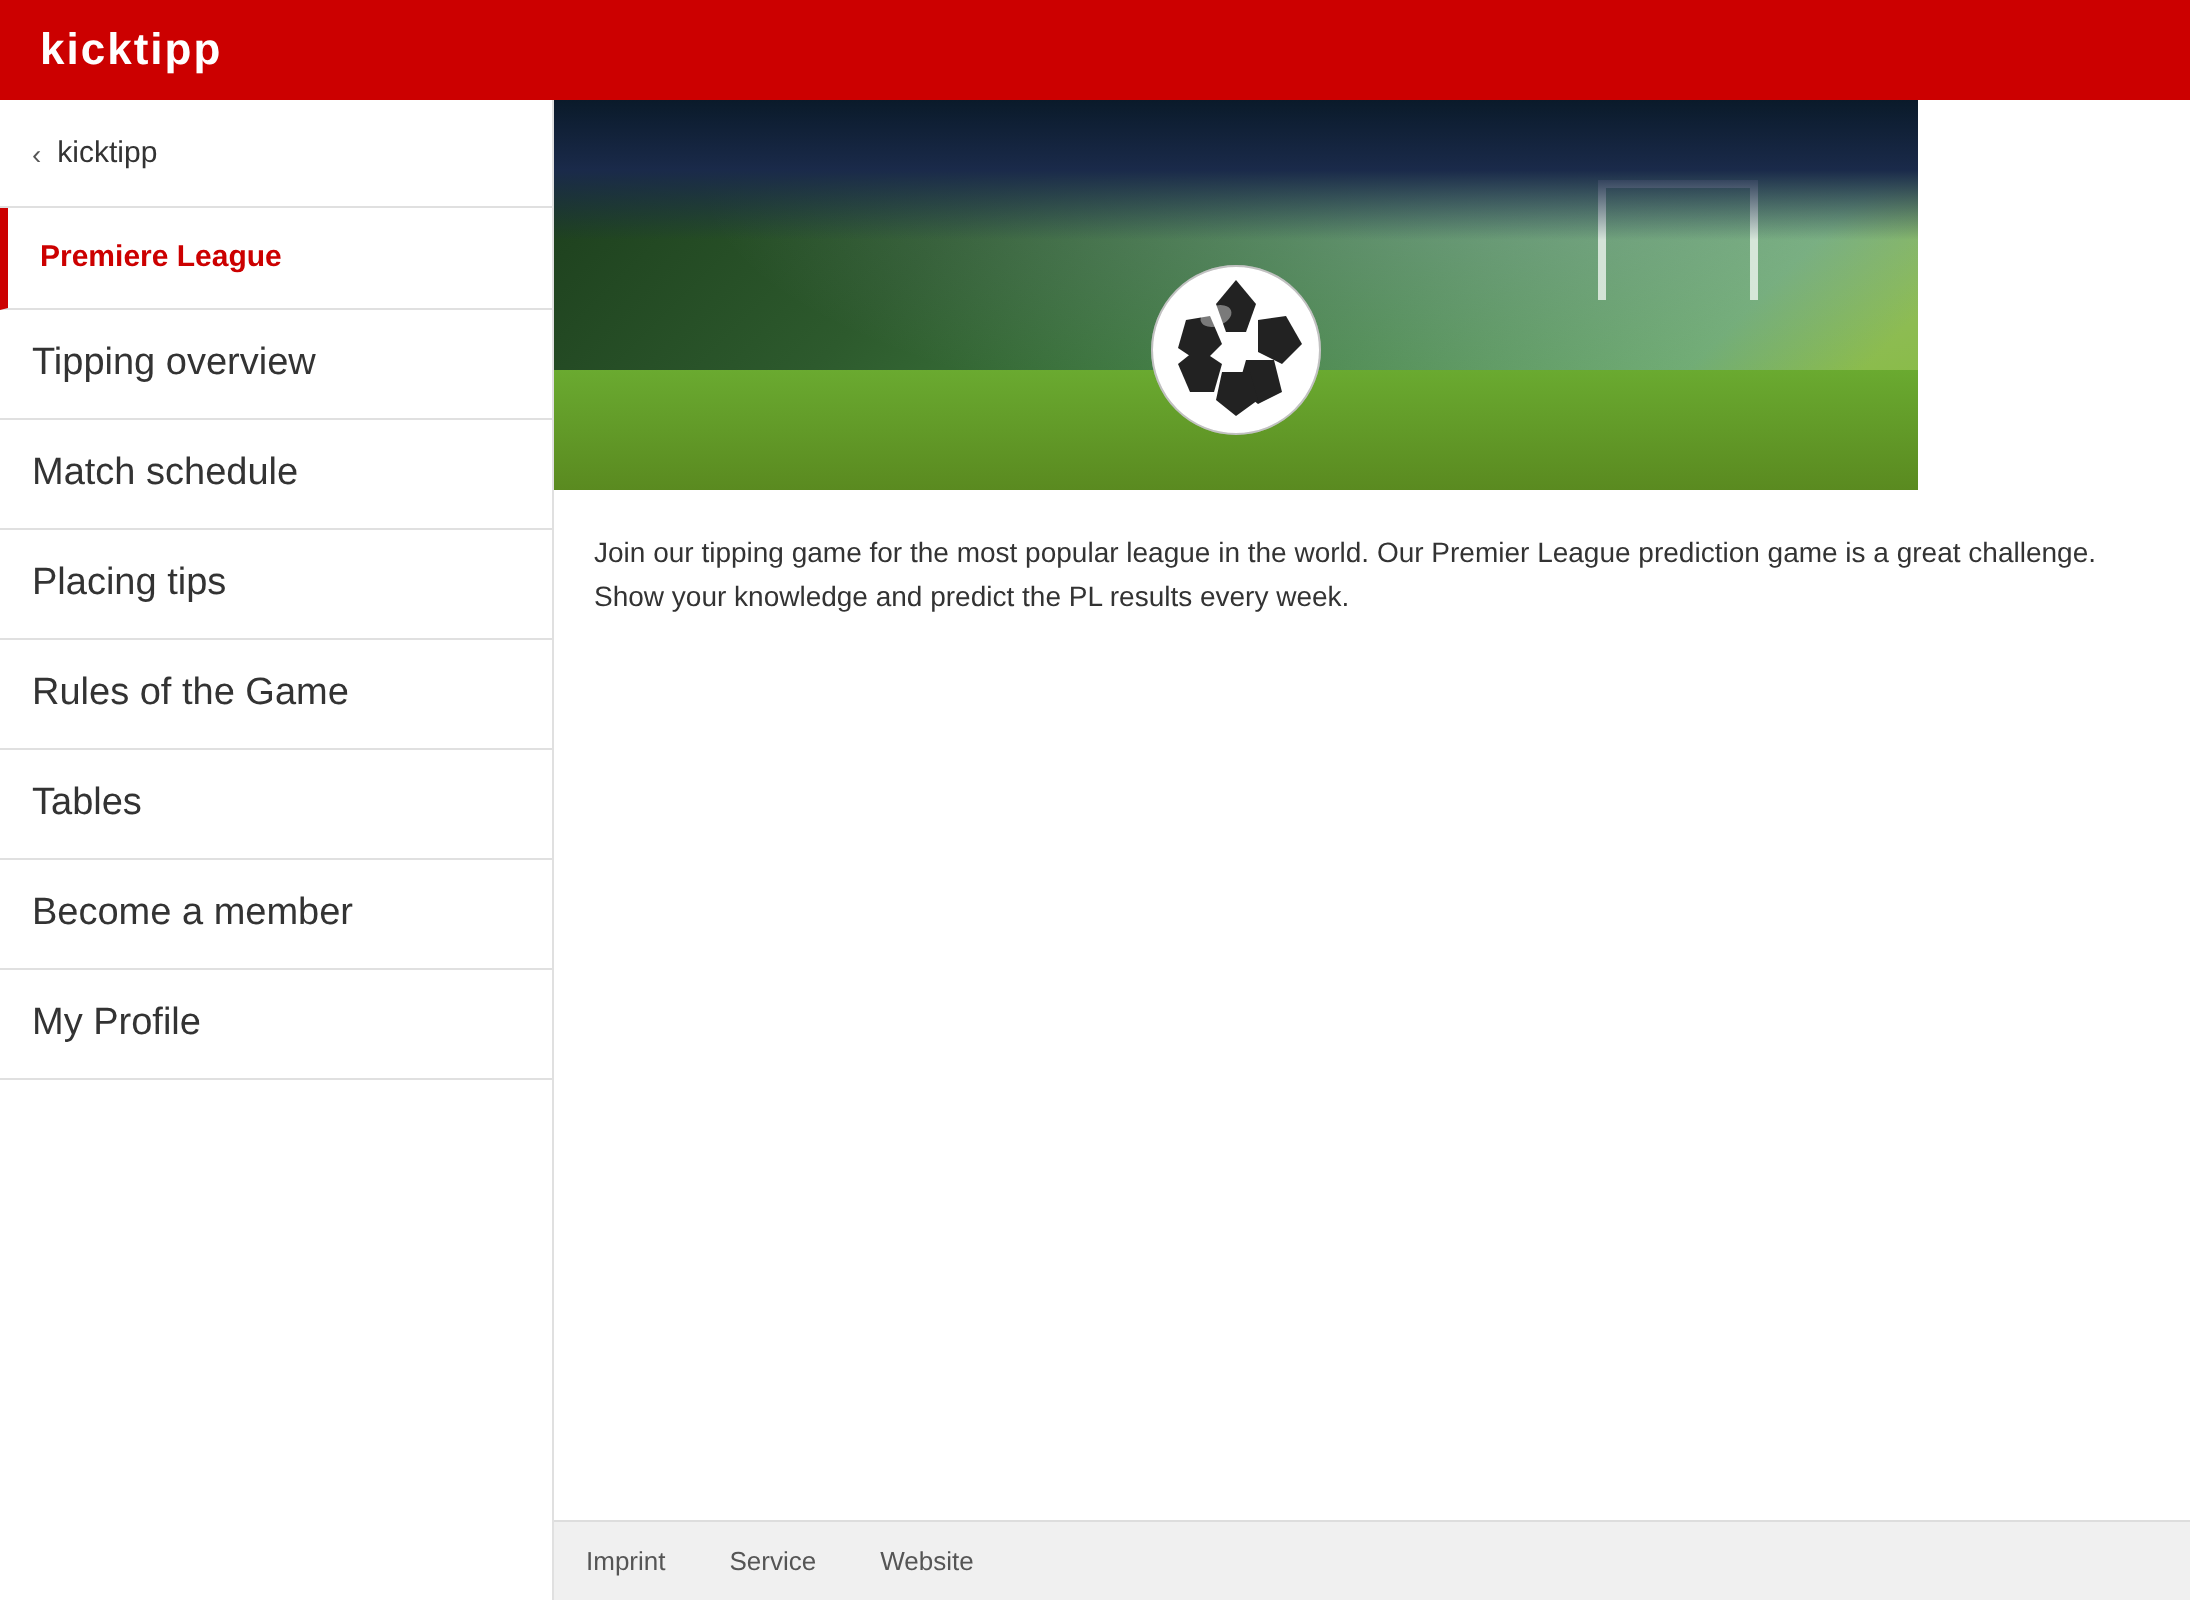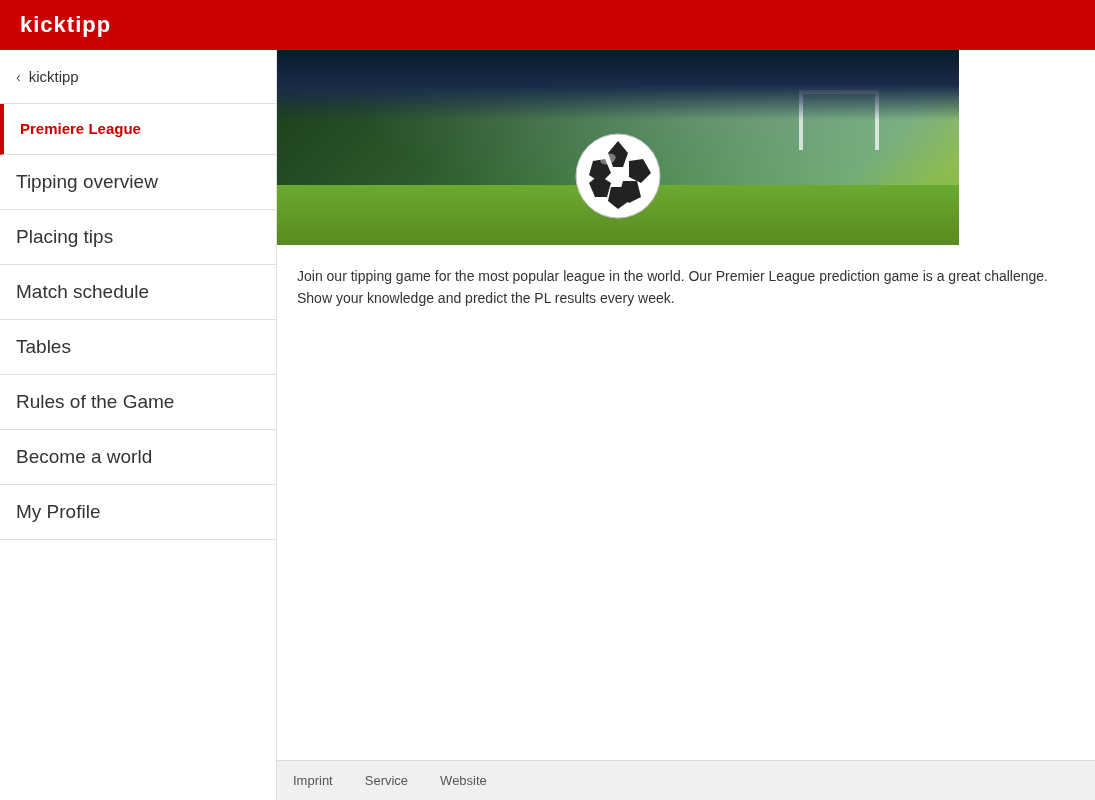--- a/index.html
+++ b/index.html
@@ -170,33 +170,33 @@
     </div>
 
     <div id="active-nav-item">
       <span>Premiere League</span>
     </div>
 
     <div class="nav-item">
       <span>Tipping overview</span>
     </div>
     <div class="nav-item">
+      <span>Match schedule</span>
+    </div>
+    <div class="nav-item">
       <span>Placing tips</span>
     </div>
     <div class="nav-item">
-      <span>Match schedule</span>
+      <span>Rules of the Game</span>
     </div>
     <div class="nav-item">
       <span>Tables</span>
     </div>
     <div class="nav-item">
-      <span>Rules of the Game</span>
-    </div>
-    <div class="nav-item">
-      <span>Become a world</span>
+      <span>Become a member</span>
     </div>
     <div class="nav-item">
       <span>My Profile</span>
     </div>
 
   </div>
 
   <div id="content">
 
     <div id="banner-img">

